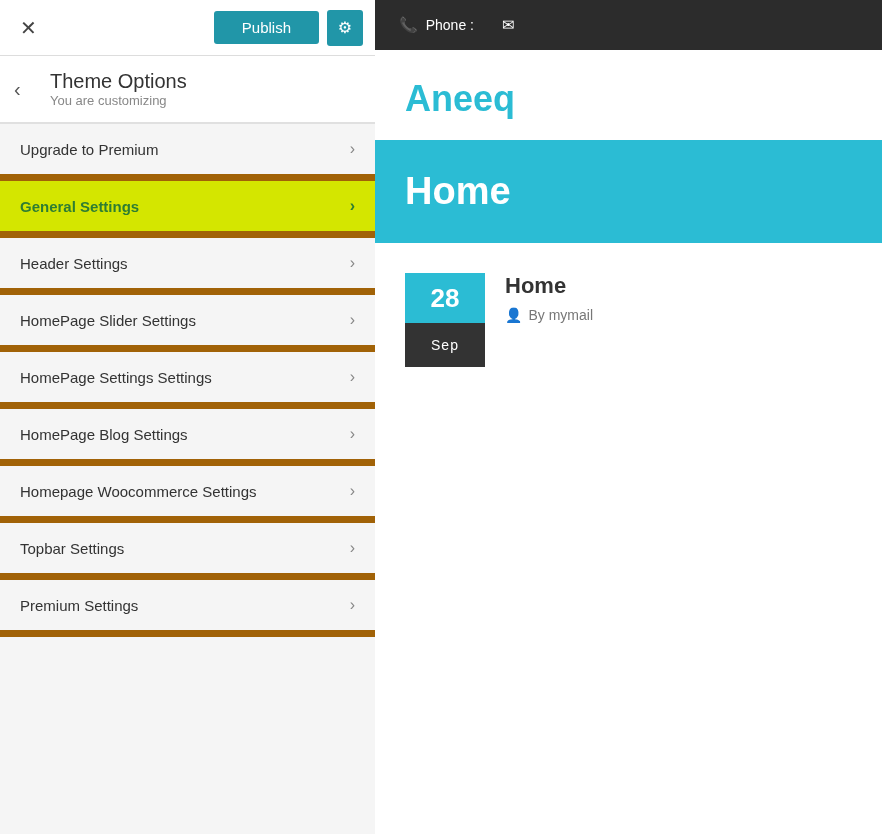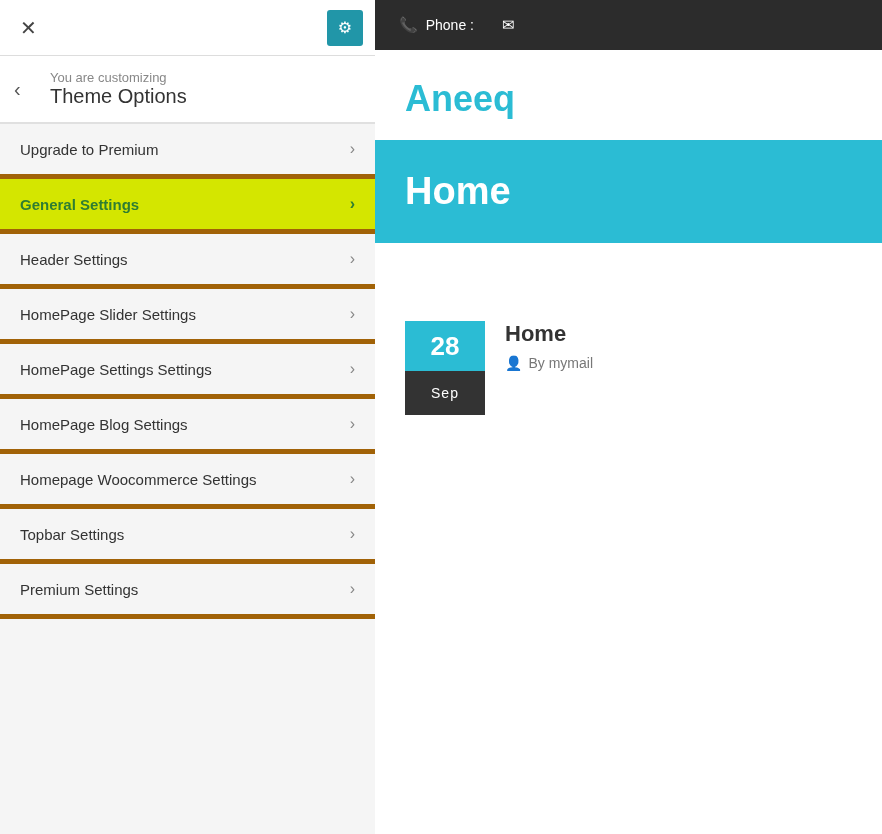--- a/index.html
+++ b/index.html
@@ -91,21 +91,21 @@
       list-style: none;
       background: #f5f5f5;
       flex: 1;
       overflow-y: auto;
     }
     .menu-item {
       display: flex;
       align-items: center;
       justify-content: space-between;
       padding: 16px 20px;
-      border-bottom: 5px solid #a16207;
+      border-bottom: 7px solid #a16207;
       cursor: pointer;
       font-size: 15px;
       color: #333;
       background: #f5f5f5;
     }
     .menu-item.active {
       background: #d4e600;
       color: #2e7d32;
       font-weight: bold;
     }
@@ -163,21 +163,20 @@
     }
     #hero-title {
       color: #fff;
       font-size: 38px;
       font-weight: bold;
     }
 
     
     #blog-section {
       padding: 30px;
-      margin-top: 48px;
     }
     #blog-post {
       display: flex;
       align-items: flex-start;
       gap: 20px;
     }
     #date-box {
       display: flex;
       flex-direction: column;
       align-items: center;
@@ -227,27 +226,28 @@
       color: #aaa;
     }
   </style>
 </head>
 <body>
 
 <div id="left-panel">
 
   <div id="top-bar">
     <button id="close-btn">✕</button>
+    <button id="publish-btn">Publish</button>
     <button id="gear-btn">⚙</button>
   </div>
 
   <div id="customizing-header">
     <button id="back-arrow">‹</button>
+    <span id="theme-options-title">Theme Options</span>
     <span id="customizing-label">You are customizing</span>
-    <span id="theme-options-title">Theme Options</span>
   </div>
 
   <ul id="menu-list">
       <li class="menu-item">
         <span>Upgrade to Premium</span>
         <span class="chevron">›</span>
       </li>
       <li class="menu-item active">
         <span>General Settings</span>
         <span class="chevron">›</span>

